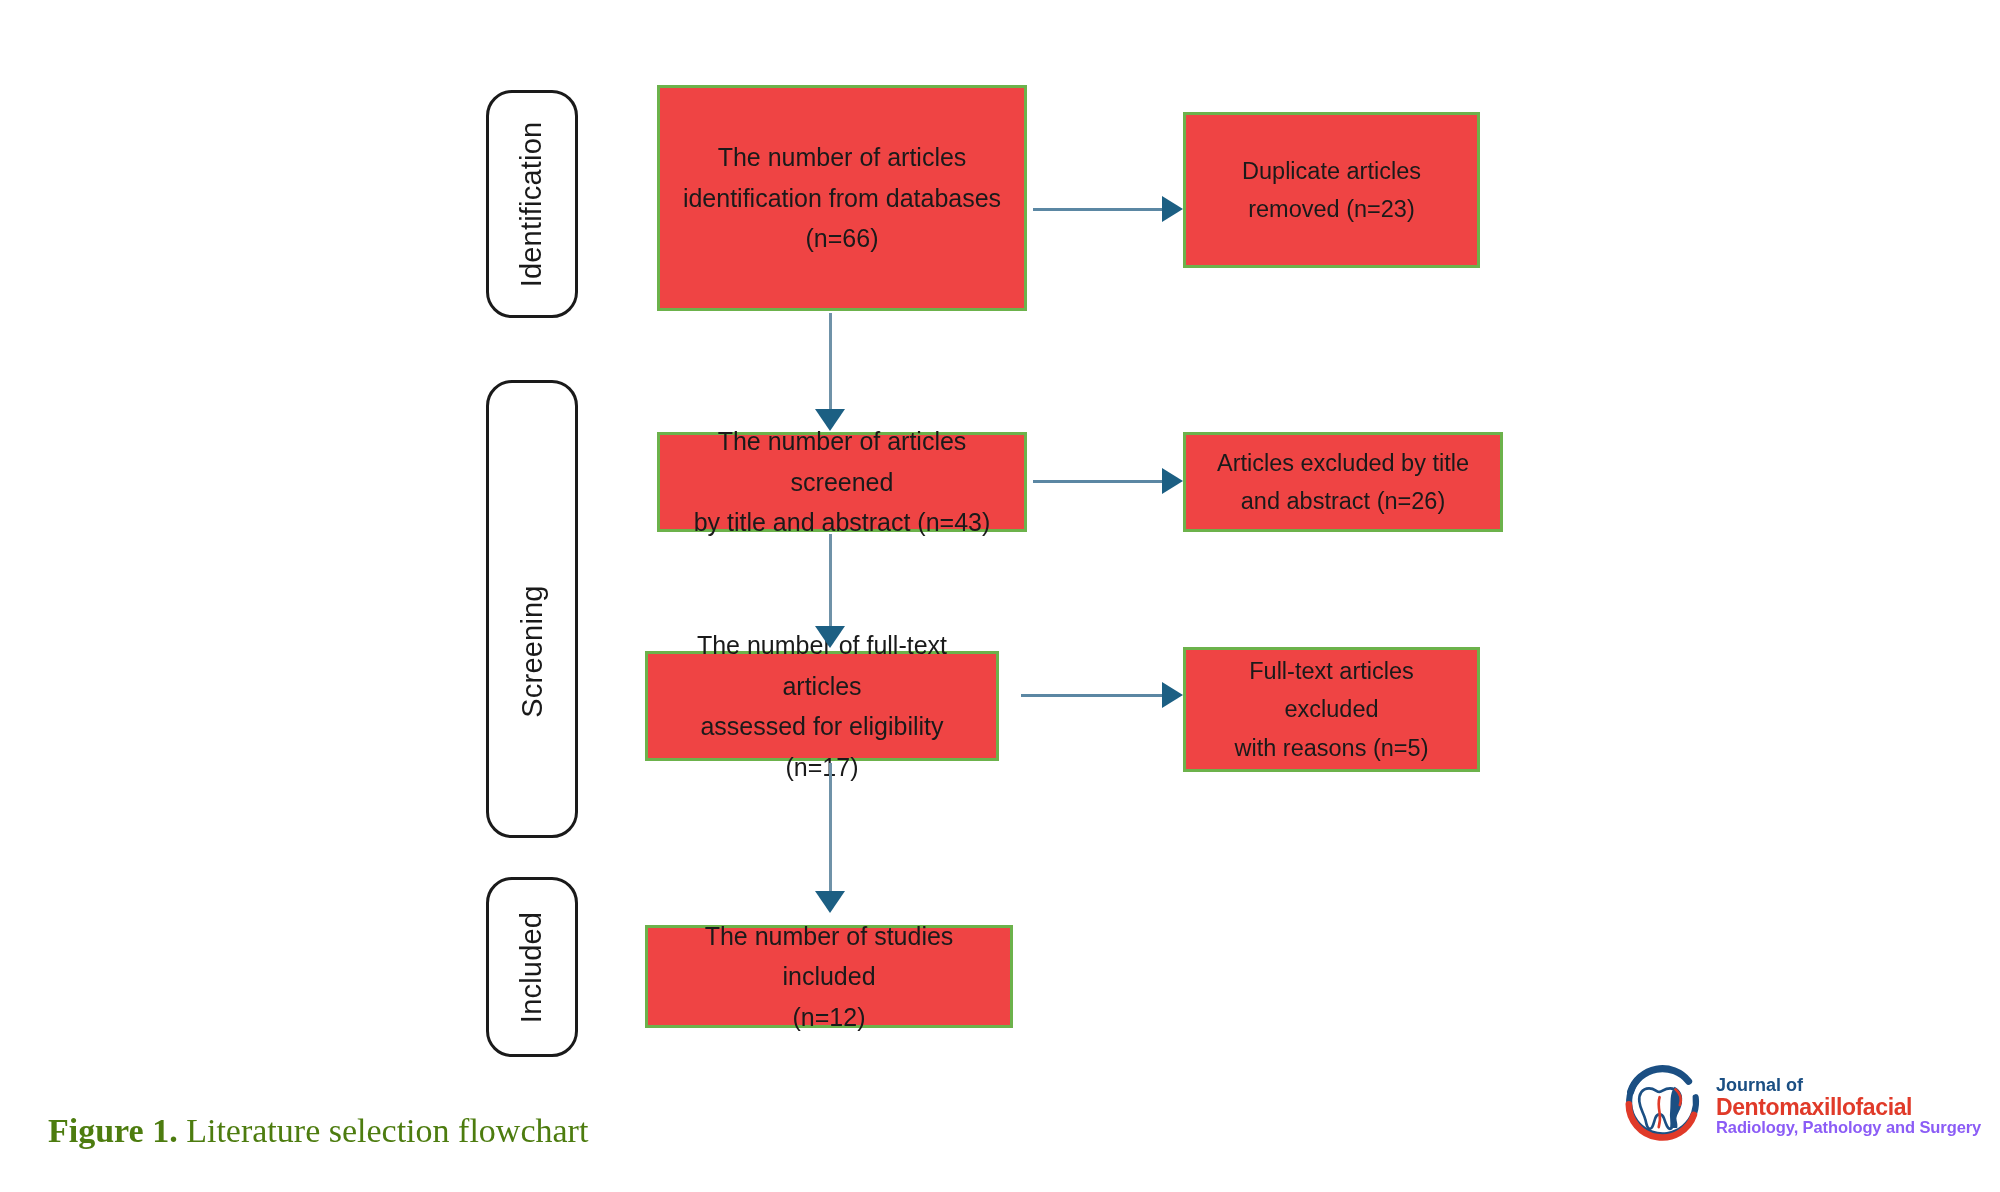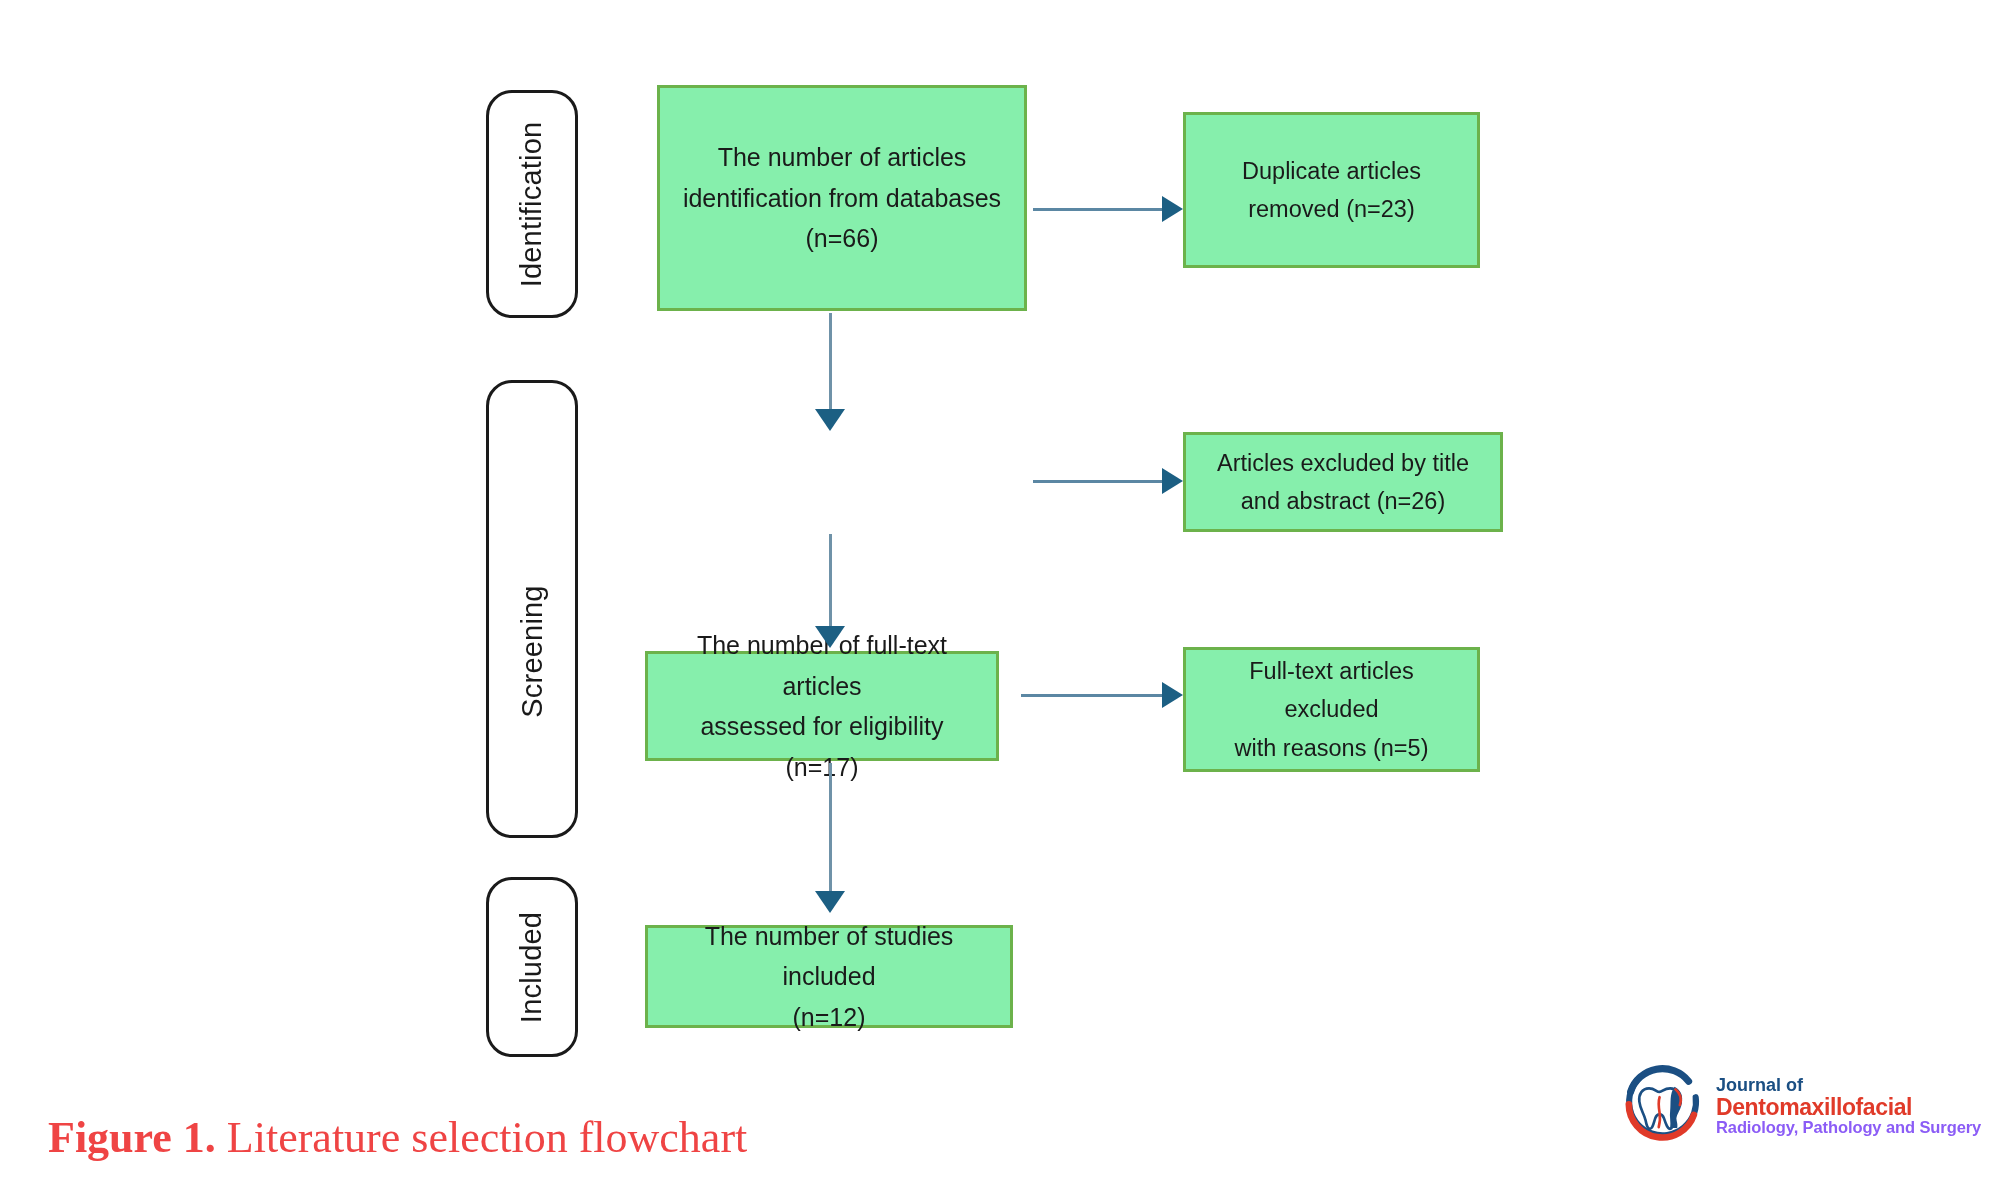--- a/index.html
+++ b/index.html
@@ -44,21 +44,21 @@
   }
   .stage-label.shift-down .vtext {
     position: relative;
     top: 42px;
   }
 
   
   .flow-box {
     position: absolute;
     border: 3px solid #6cb24b;
-    background: #86efac;
+    background: #ef4444;
     box-sizing: border-box;
     display: flex;
     align-items: center;
     justify-content: center;
     text-align: center;
   }
   .flow-box .btext {
     font-size: 25px;
     line-height: 1.62;
     color: #1a1a1a;
@@ -94,22 +94,22 @@
     height: 0;
     border-top: 13px solid transparent;
     border-bottom: 13px solid transparent;
     border-left: 21px solid #1c5f83;
   }
 
   
   .caption {
     position: absolute;
     font-family: "Liberation Serif", serif;
-    font-size: 44px;
-    color: #ef4444;
+    font-size: 34px;
+    color: #4d7c0f;
     white-space: nowrap;
   }
   .caption .cap-strong {
     font-weight: bold;
   }
 
   
   .logo {
     position: absolute;
     display: flex;
@@ -163,20 +163,26 @@
   </div>
 
   <div class="flow-box" style="left:657px; top:85px; width:370px; height:226px;">
     <div class="btext">
       <span>The number of articles</span><br>
       <span>identification from databases</span><br>
       <span>(n=66)</span>
     </div>
   </div>
 
+  <div class="flow-box" style="left:657px; top:432px; width:370px; height:100px;">
+    <div class="btext">
+      <span>The number of articles screened</span><br>
+      <span>by title and abstract (n=43)</span>
+    </div>
+  </div>
 
   <div class="flow-box" style="left:645px; top:651px; width:354px; height:110px;">
     <div class="btext">
       <span>The number of full-text articles</span><br>
       <span>assessed for eligibility (n=17)</span>
     </div>
   </div>
 
   <div class="flow-box" style="left:645px; top:925px; width:368px; height:103px;">
     <div class="btext">

